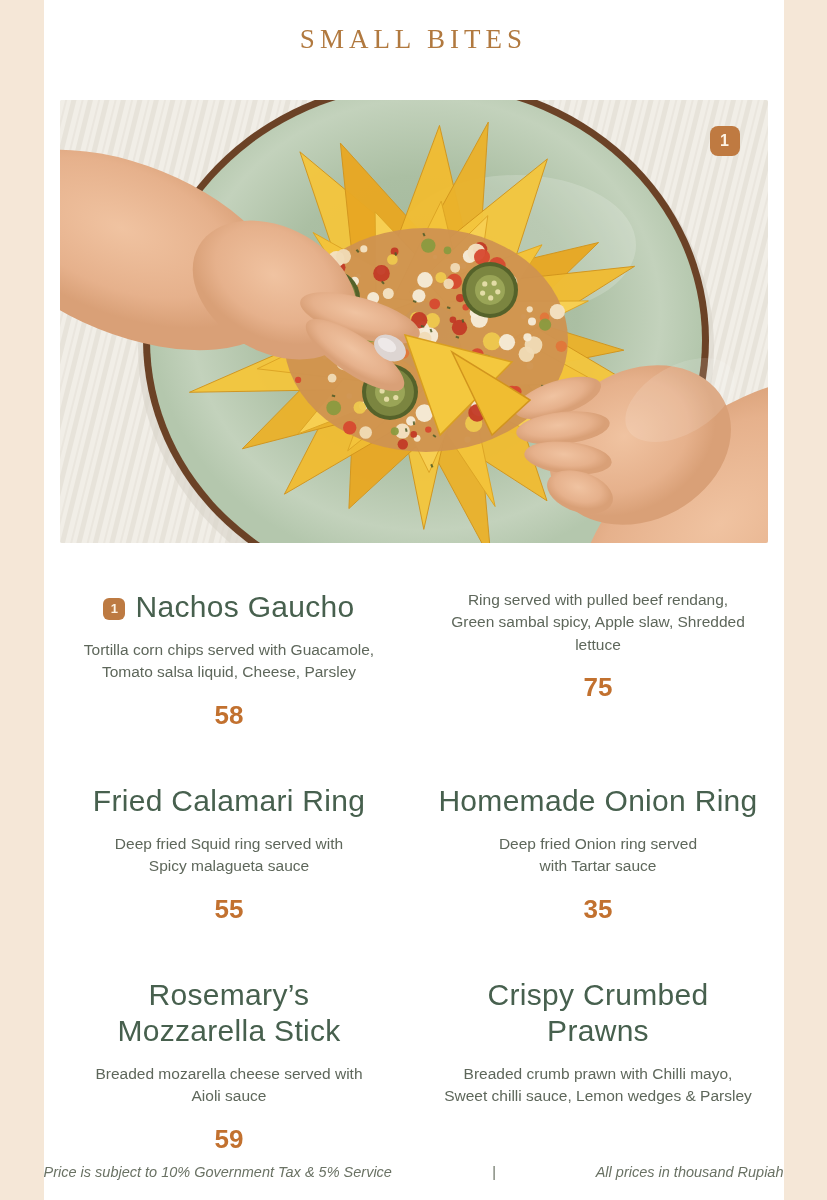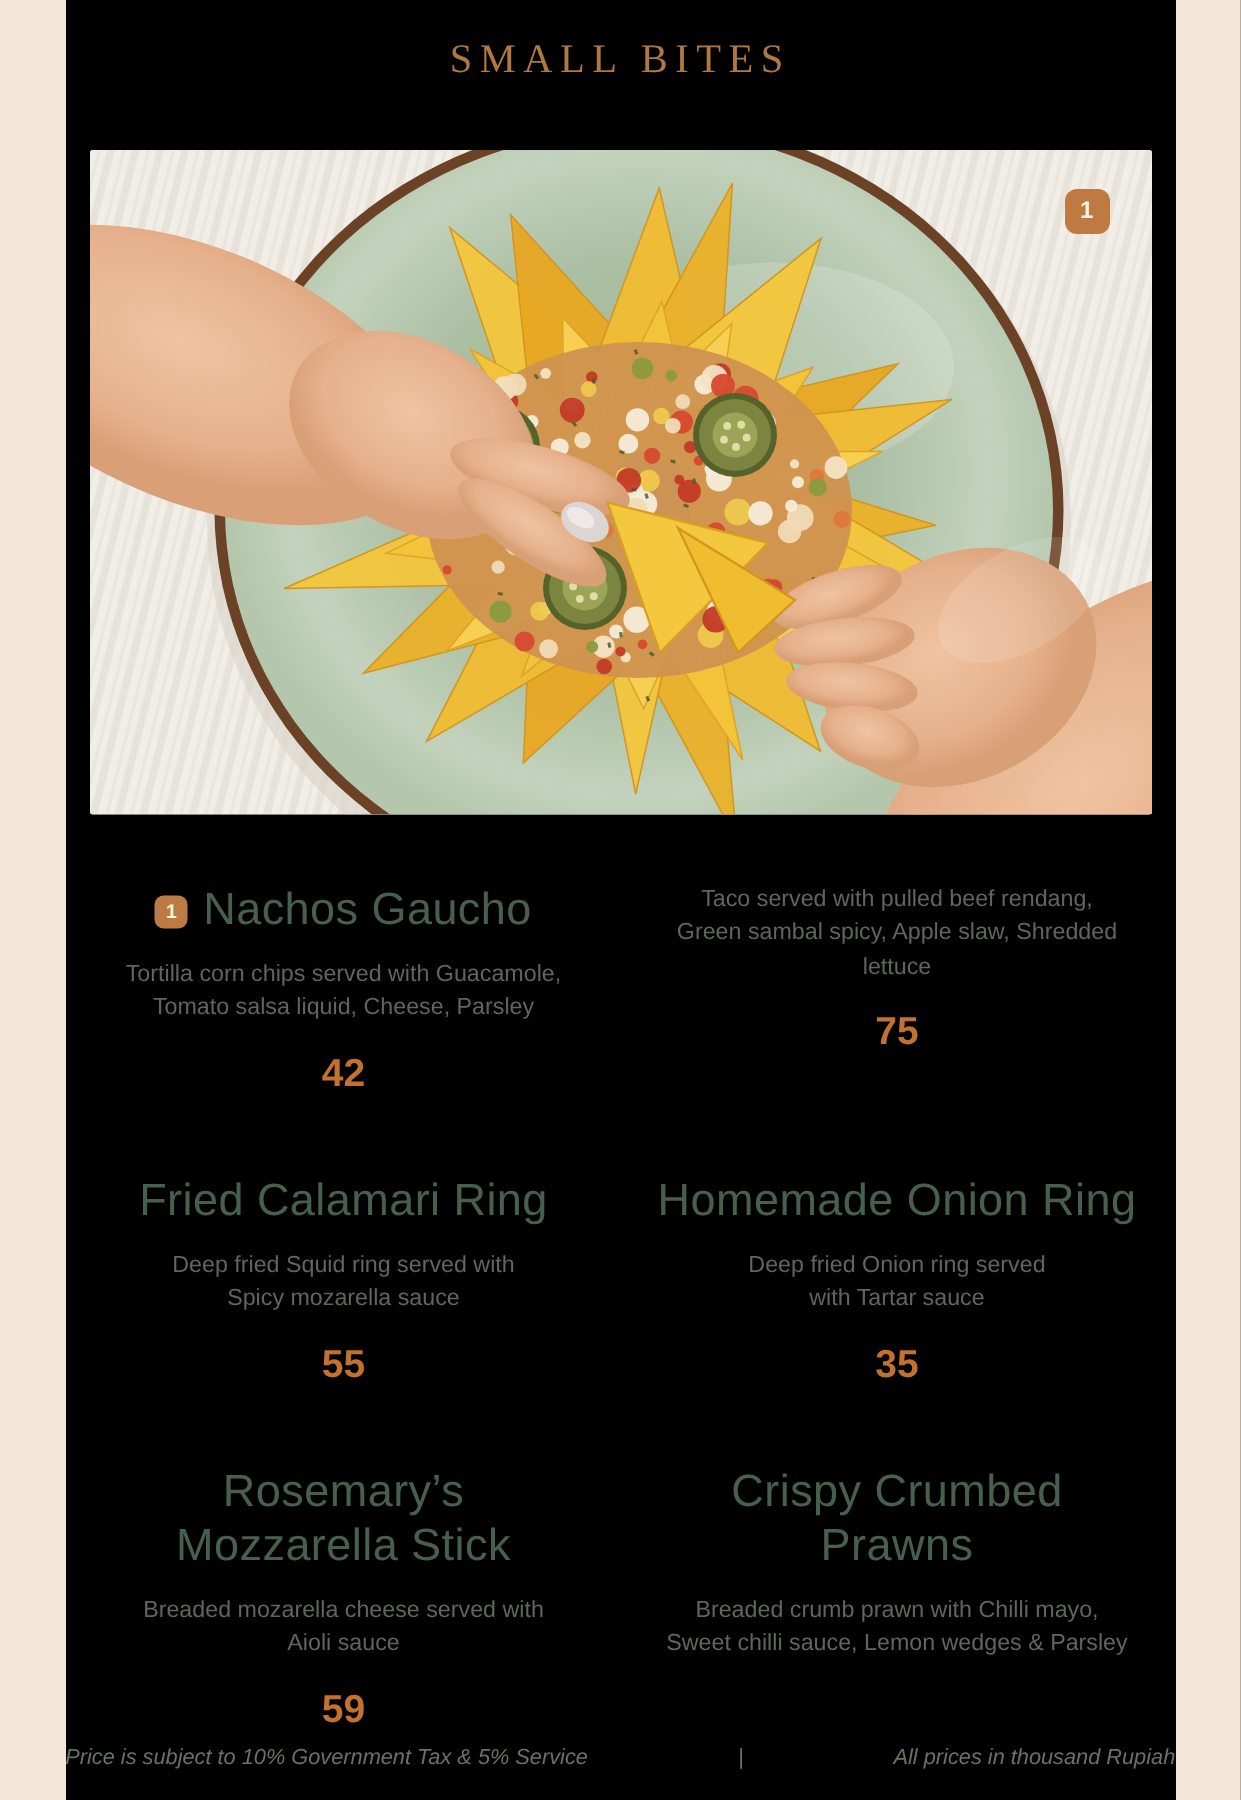--- a/index.html
+++ b/index.html
@@ -1,21 +1,21 @@
 <!DOCTYPE html>
 <html><head>
 <meta charset="utf-8">
 <style>
   * { margin:0; padding:0; box-sizing:border-box; }
   html,body { background:#f5e7d7; }
   .page {
     position:relative;
     width:740px; height:1200px;
     margin:0 auto;
-    background:#000000;
+    background:#ffffff;
     font-family:"Liberation Sans", sans-serif;
     overflow:hidden;
   }
   .page-header { text-align:center; padding-top:24px; }
   .page-title {
     font-family:"Liberation Serif", serif;
     font-size:27px; font-weight:500;
     letter-spacing:5px;
     color:#b1793f;
   }
@@ -370,33 +370,33 @@
       </svg>
     <div class="photo-badge">1</div>
   </div>
 
   <div class="menu-grid">
 
     <div class="menu-item">
       <div class="item-name"><span class="item-badge">1</span><span>Nachos Gaucho</span></div>
       <div class="item-desc">Tortilla corn chips served with Guacamole,
 Tomato salsa liquid, Cheese, Parsley</div>
-      <div class="item-price">42</div>
-    </div>
-
-    <div class="menu-item">
-      <div class="item-desc">Taco served with pulled beef rendang,
+      <div class="item-price">58</div>
+    </div>
+
+    <div class="menu-item">
+      <div class="item-desc">Ring served with pulled beef rendang,
 Green sambal spicy, Apple slaw, Shredded lettuce</div>
       <div class="item-price">75</div>
     </div>
 
     <div class="menu-item">
       <div class="item-name">Fried Calamari Ring</div>
       <div class="item-desc">Deep fried Squid ring served with
-Spicy mozarella sauce</div>
+Spicy malagueta sauce</div>
       <div class="item-price">55</div>
     </div>
 
     <div class="menu-item">
       <div class="item-name">Homemade Onion Ring</div>
       <div class="item-desc">Deep fried Onion ring served
 with Tartar sauce</div>
       <div class="item-price">35</div>
     </div>
 

